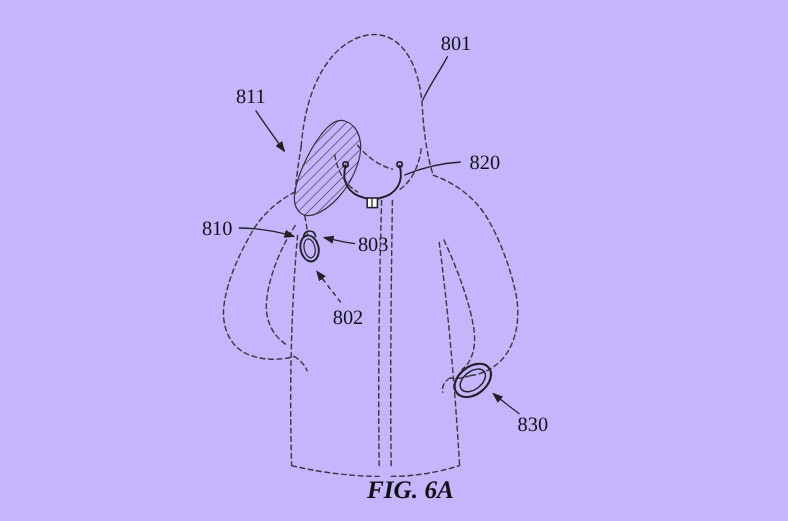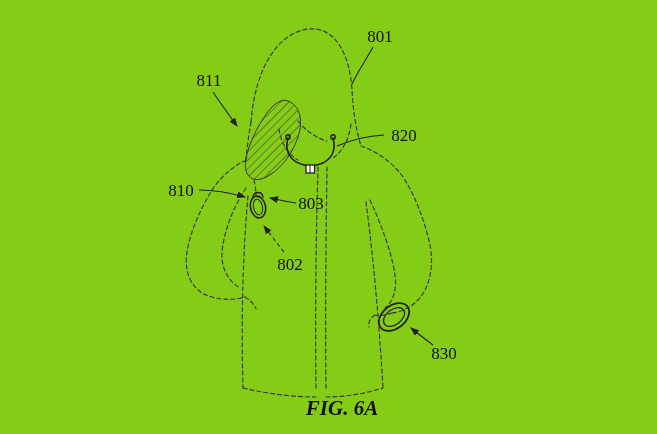--- a/index.html
+++ b/index.html
@@ -8,21 +8,21 @@
     background: #ffffff;
     width: 657px;
     height: 434px;
     overflow: hidden;
     font-family: "Liberation Serif", serif;
   }
   .stage {
     position: relative;
     width: 657px;
     height: 434px;
-    background: #84cc16;
+    background: #c4b5fd;
   }
   svg { display: block; }
   .garment {
     fill: none;
     stroke: #3b3b3b;
     stroke-width: 1.2;
     stroke-dasharray: 4 3;
     stroke-linecap: round;
   }
   .device {

